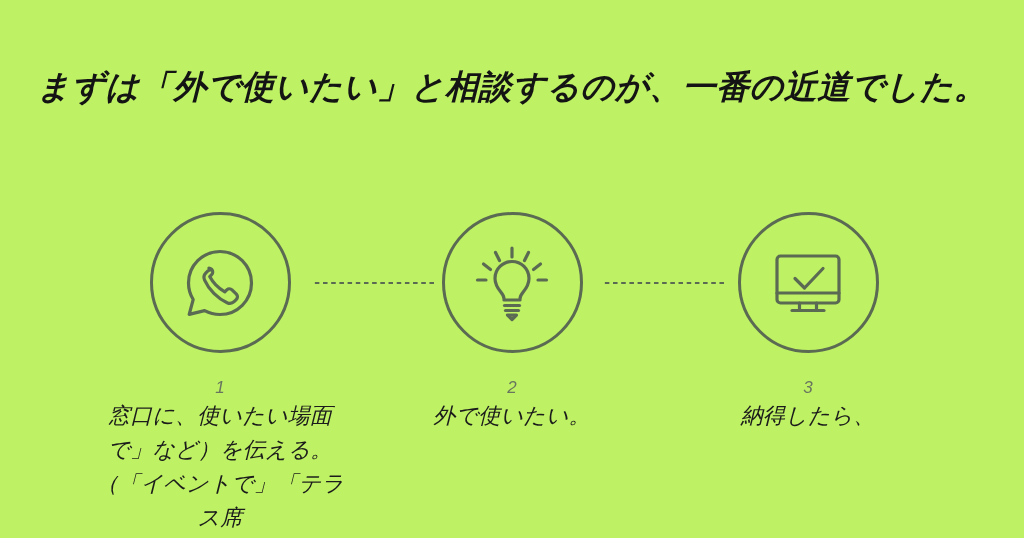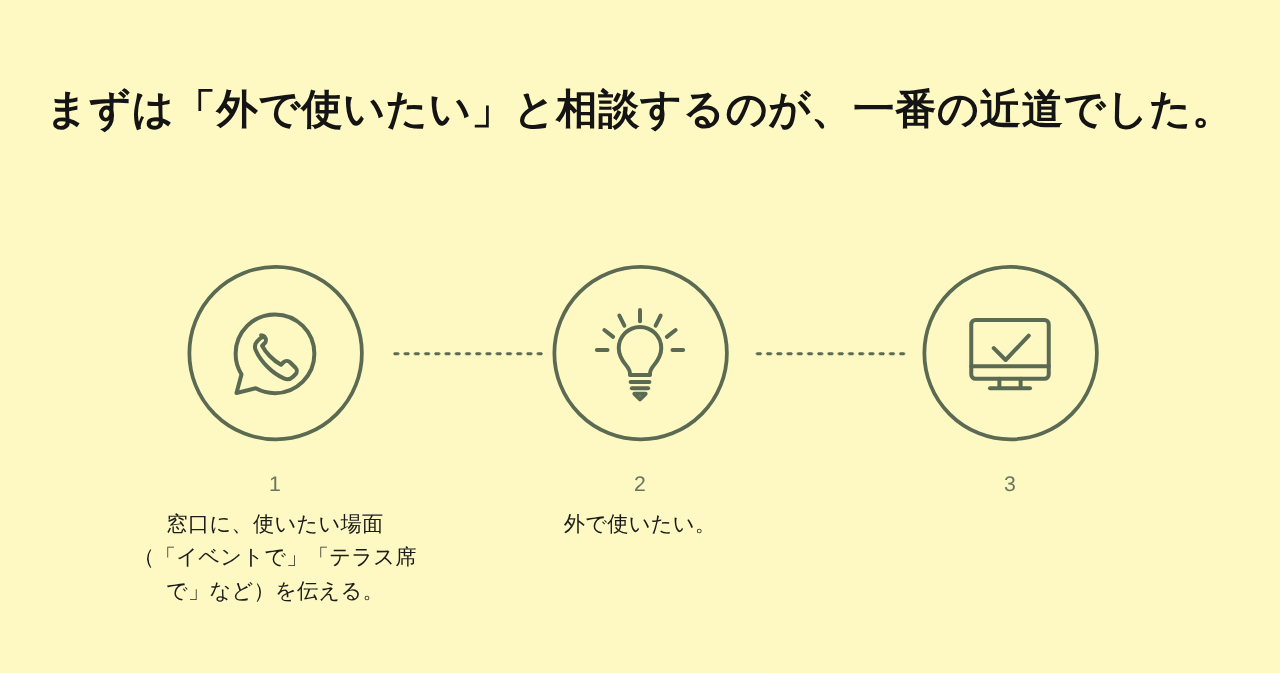--- a/index.html
+++ b/index.html
@@ -12,21 +12,22 @@
     background: #f3f2ec;
     font-family: "Liberation Sans", "DejaVu Sans", sans-serif;
     overflow: hidden;
     position: relative;
     -webkit-font-smoothing: antialiased;
   }
 
   .slide {
     position: absolute;
     inset: 0;
-    background: #fef9c3;
+    background: #bef264;
+    font-style: italic;
   }
 
   
   .title-wrap {
     position: absolute;
     top: 44px;
     left: 0;
     width: 1024px;
     text-align: center;
   }
@@ -76,22 +77,22 @@
 
   .step-number {
     margin-top: 26px;
     font-size: 17px;
     line-height: 1;
     font-weight: 400;
     color: #69755f;
   }
 
   .step-caption {
-    margin-top: 11px;
-    font-size: 17px;
+    margin-top: 3px;
+    font-size: 22px;
     line-height: 1.55;
     font-weight: 400;
     color: #1b1b1b;
     letter-spacing: 0.2px;
   }
   .step-caption .ln { display: block; }
 
   
   .connector {
     position: absolute;
@@ -142,22 +143,22 @@
                      l-2.0 2.0 c-3.4-1.9-6.4-4.3-9.0-7.0
                      c-2.6-2.6-4.6-5.3-6.1-8.2
                      l2.0-2.0 c1.4-1.4 1.4-3.7 0-5.2
                      l-0.2-0.2 c-0.7-0.7-1.6-1.1-2.6-1.1 Z"></path>
           </svg>
         </span>
       </div>
       <div class="step-number">1</div>
       <div class="step-caption">
         <span class="ln">窓口に、使いたい場面</span>
+        <span class="ln">で」など）を伝える。</span>
         <span class="ln">（「イベントで」「テラス席</span>
-        <span class="ln">で」など）を伝える。</span>
       </div>
     </div>
 
     <div class="step step-2">
       <div class="circle">
         <span>
           <svg width="80" height="80" viewBox="0 0 80 80" fill="none" stroke="#5b6a52" stroke-width="3.2" stroke-linecap="round" stroke-linejoin="round">
 
             <line x1="40" y1="5" x2="40" y2="14"></line>
             <line x1="23.5" y1="9.5" x2="27.5" y2="17.5"></line>
@@ -195,20 +196,21 @@
             <rect x="9" y="13" width="62" height="47" rx="3.5"></rect>
             <line x1="9" y1="50" x2="71" y2="50"></line>
             <path d="M27 35.5 l9.5 9.5 L55 25.5"></path>
             <path d="M31.5 60 l0 7 M48.5 60 l0 7"></path>
             <line x1="24" y1="67.5" x2="56" y2="67.5"></line>
           </svg>
         </span>
       </div>
       <div class="step-number">3</div>
       <div class="step-caption">
+        <span class="ln">納得したら、</span>
       </div>
     </div>
 
   </div>
 
   <div class="connector connector-1">
     <div class="dots"></div>
   </div>
   <div class="connector connector-2">
     <div class="dots"></div>

